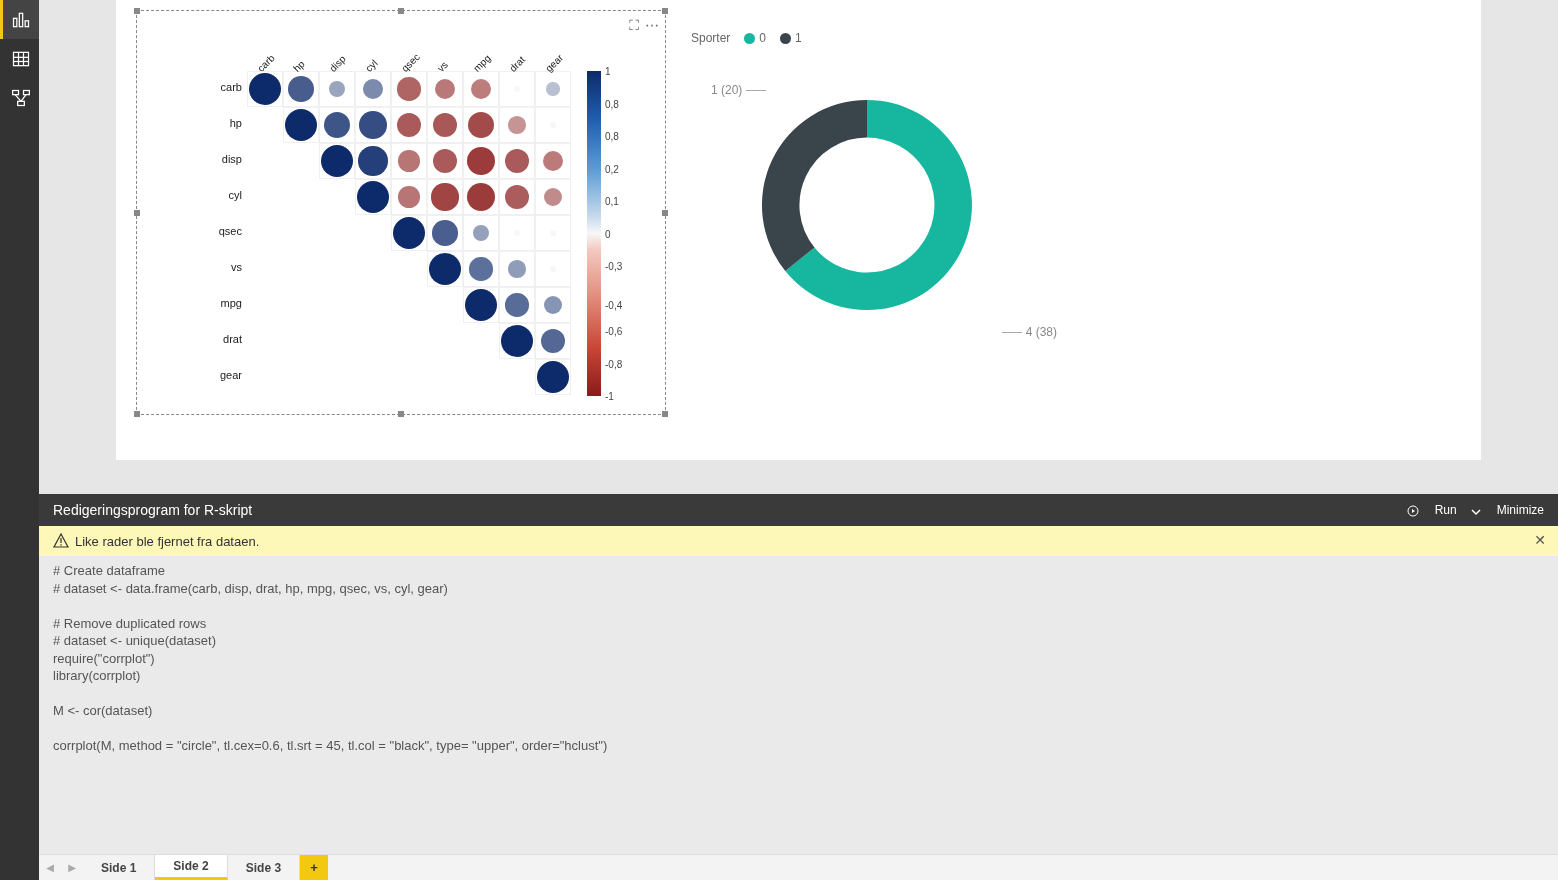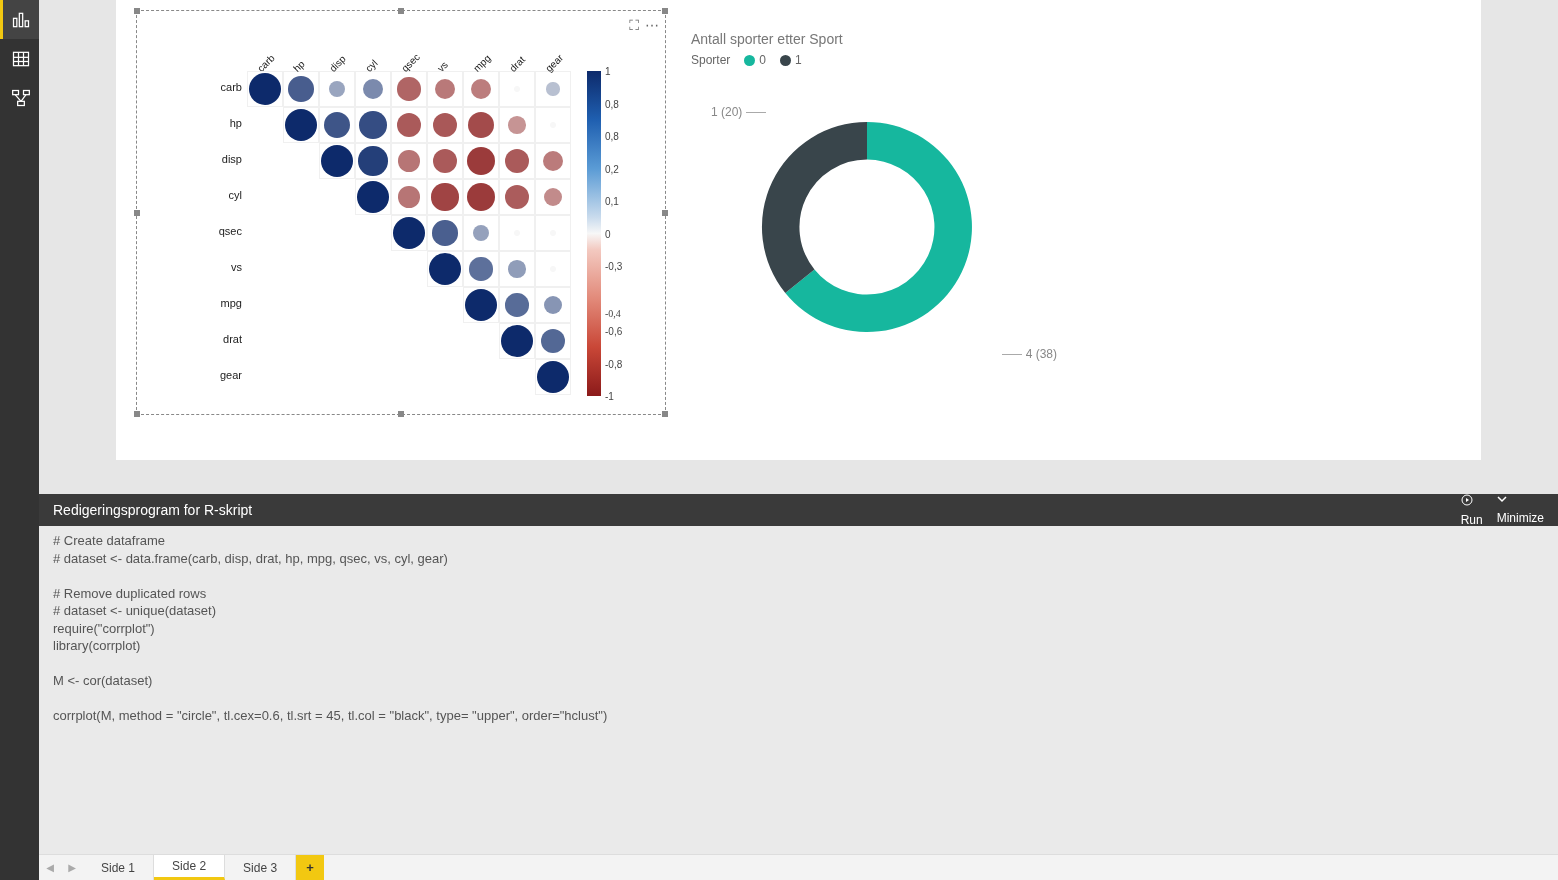--- a/index.html
+++ b/index.html
@@ -39,28 +39,28 @@
   .donut-title { font-size:14px; color:#777; margin-bottom:6px; padding-left:4px; }
   .donut-legend { display:flex; gap:14px; align-items:center; font-size:12px; color:#666; padding-left:4px; }
   .legend-swatch { display:inline-block; width:11px; height:11px; border-radius:50%; margin-right:4px; vertical-align:middle; }
   .donut-chart { position:relative; width:300px; height:300px; margin-top:10px; }
   .donut-chart svg { width:100%; height:100%; }
   .donut-label { position:absolute; font-size:12px; color:#888; }
   .donut-label .leader { border-top:1px solid #aaa; display:inline-block; width:20px; vertical-align:middle; margin:0 4px; }
   
   .editor-header { background:#3a3a3a; color:#fff; height:32px; display:flex; align-items:center; justify-content:space-between; padding:0 14px; font-size:14px; }
   .editor-header .actions { display:flex; gap:14px; font-size:12px; }
-  .editor-header .actions .act { display:flex; align-items:flex-start; gap:7px; cursor:pointer;flex-direction:column; }
+  .editor-header .actions .act { display:flex; align-items:flex-end; gap:16px; cursor:pointer; }
   .warning-bar { background:#fdf8b7; height:30px; display:flex; align-items:center; padding:0 14px; font-size:13px; color:#333; position:relative; }
   .warning-bar .close-x { position:absolute; right:12px; top:6px; cursor:pointer; font-size:14px; color:#555; }
   .code-area { background:#eaeaea; flex:1; padding:6px 14px 10px 14px; font-size:13px; color:#555; line-height:1.35; overflow:auto; font-family: "Segoe UI", sans-serif; white-space:pre; }
   
   .tabs-bar { height:26px; background:#f3f3f3; border-top:1px solid #ddd; display:flex; align-items:stretch; }
   .tabs-bar .nav-arrow { width:22px; display:flex; align-items:center; justify-content:center; color:#aaa; font-size:10px; }
-  .tabs-bar .tab { padding:0 18px; display:flex; align-items:center; font-size:12px; color:#444; border-right:1px solid #ddd; background:#f3f3f3; cursor:pointer; }
+  .tabs-bar .tab { padding:0 18px; display:flex; align-items:center; font-size:12px; color:#444; border-right:1px solid #ddd; background:#f3f3f3; cursor:pointer;font-weight:bold; }
   .tabs-bar .tab.active { border-bottom:3px solid #f2c811; background:#fff; }
   .tabs-bar .tab-add { width:28px; display:flex; align-items:center; justify-content:center; background:#f2c811; color:#333; font-weight:bold; cursor:pointer; }
   
   .lower-pane { display:flex; flex-direction:column; height: 360px; }
 </style>
 </head>
 <body>
 
 <div class="app">
   <div class="side-rail">
@@ -267,31 +267,30 @@
             <div class="colorbar">
               <div class="colorbar-grad"></div>
               <div id="colorbar-ticks">
                   <div class="colorbar-tick" style="top: 0px;">1</div>
                   <div class="colorbar-tick" style="top: 32.5px;">0,8</div>
                   <div class="colorbar-tick" style="top: 65px;">0,8</div>
                   <div class="colorbar-tick" style="top: 97.5px;">0,2</div>
                   <div class="colorbar-tick" style="top: 130px;">0,1</div>
                   <div class="colorbar-tick" style="top: 162.5px;">0</div>
                   <div class="colorbar-tick" style="top: 195px;">-0,3</div>
-                  <div class="colorbar-tick" style="top: 242px; font-family: Liberation Serif, serif;">-0,4</div>
+                  <div class="colorbar-tick" style="top: 234px;">-0,4</div>
                   <div class="colorbar-tick" style="top: 260px;">-0,6</div>
                   <div class="colorbar-tick" style="top: 293px;">-0,8</div>
                   <div class="colorbar-tick" style="top: 325px;">-1</div>
                 </div>
             </div>
           </div>
         </div>
 
         <div class="visual-frame donut-area" style="left:570px; top:30px; width:420px; height:370px;">
-          <div class="donut-title">Antall sporter etter Sport</div>
           <div class="donut-legend">
             <span>Sporter</span>
             <span><span class="legend-swatch" style="background:#16b79e"></span><span>0</span></span>
             <span><span class="legend-swatch" style="background:#39454b"></span><span>1</span></span>
           </div>
           <div class="donut-chart" style="margin-left:30px;">
             <svg viewBox="0 0 100 100">
               <g transform="translate(50 50)">
 
                 <path d="M 0 -35 A 35 35 0 1 1 -27.23 22.01 L -17.51 14.15 A 22.5 22.5 0 1 0 0 -22.5 Z" fill="#16b79e"></path>
@@ -319,20 +318,29 @@
             <span>Run</span>
           </span>
           <span class="act">
             <svg width="10" height="10" viewBox="0 0 10 10">
                 <polyline points="1,3 5,7 9,3" fill="none" stroke="#fff" stroke-width="1.5"></polyline>
               </svg>
             <span>Minimize</span>
           </span>
         </div>
       </div>
+      <div class="warning-bar">
+        <svg width="16" height="16" viewBox="0 0 16 16" style="margin-right:6px;">
+            <polygon points="8,1 15,14 1,14" fill="none" stroke="#333" stroke-width="1.2"></polygon>
+            <line x1="8" y1="5" x2="8" y2="10" stroke="#333" stroke-width="1.2"></line>
+            <circle cx="8" cy="12" r="0.8" fill="#333"></circle>
+          </svg>
+        <span>Like rader ble fjernet fra dataen.</span>
+        <span class="close-x">✕</span>
+      </div>
       <div class="code-area"># Create dataframe
 # dataset &lt;- data.frame(carb, disp, drat, hp, mpg, qsec, vs, cyl, gear)
 
 # Remove duplicated rows
 # dataset &lt;- unique(dataset)
 require("corrplot")
 library(corrplot)
 
 M &lt;- cor(dataset)
 

